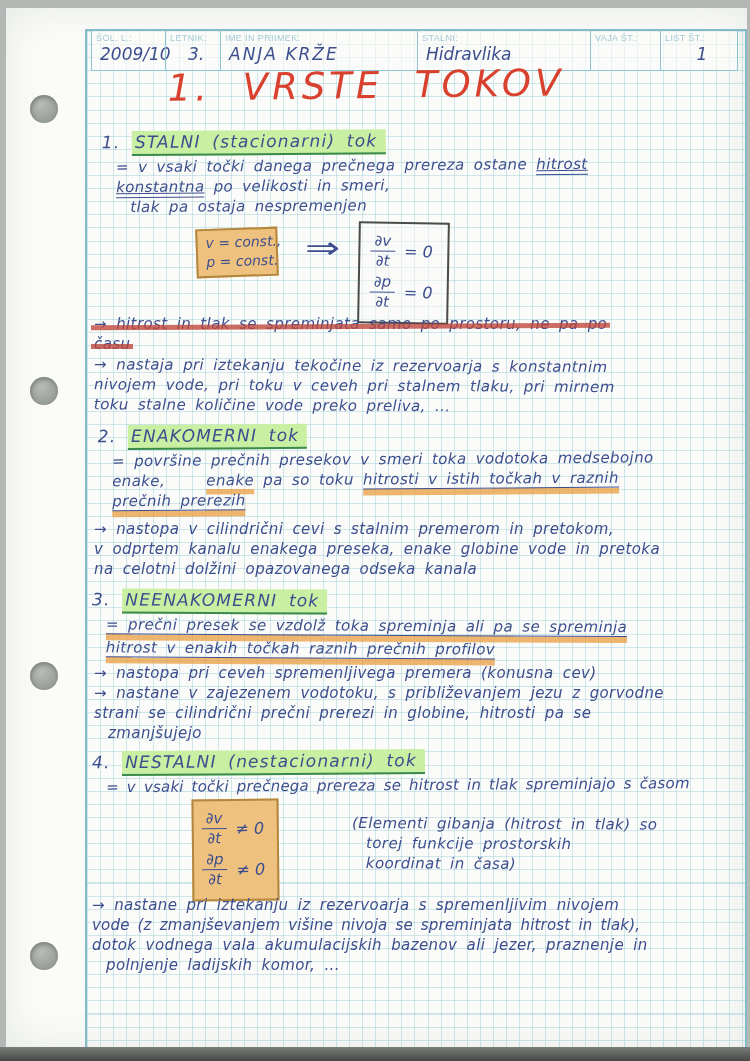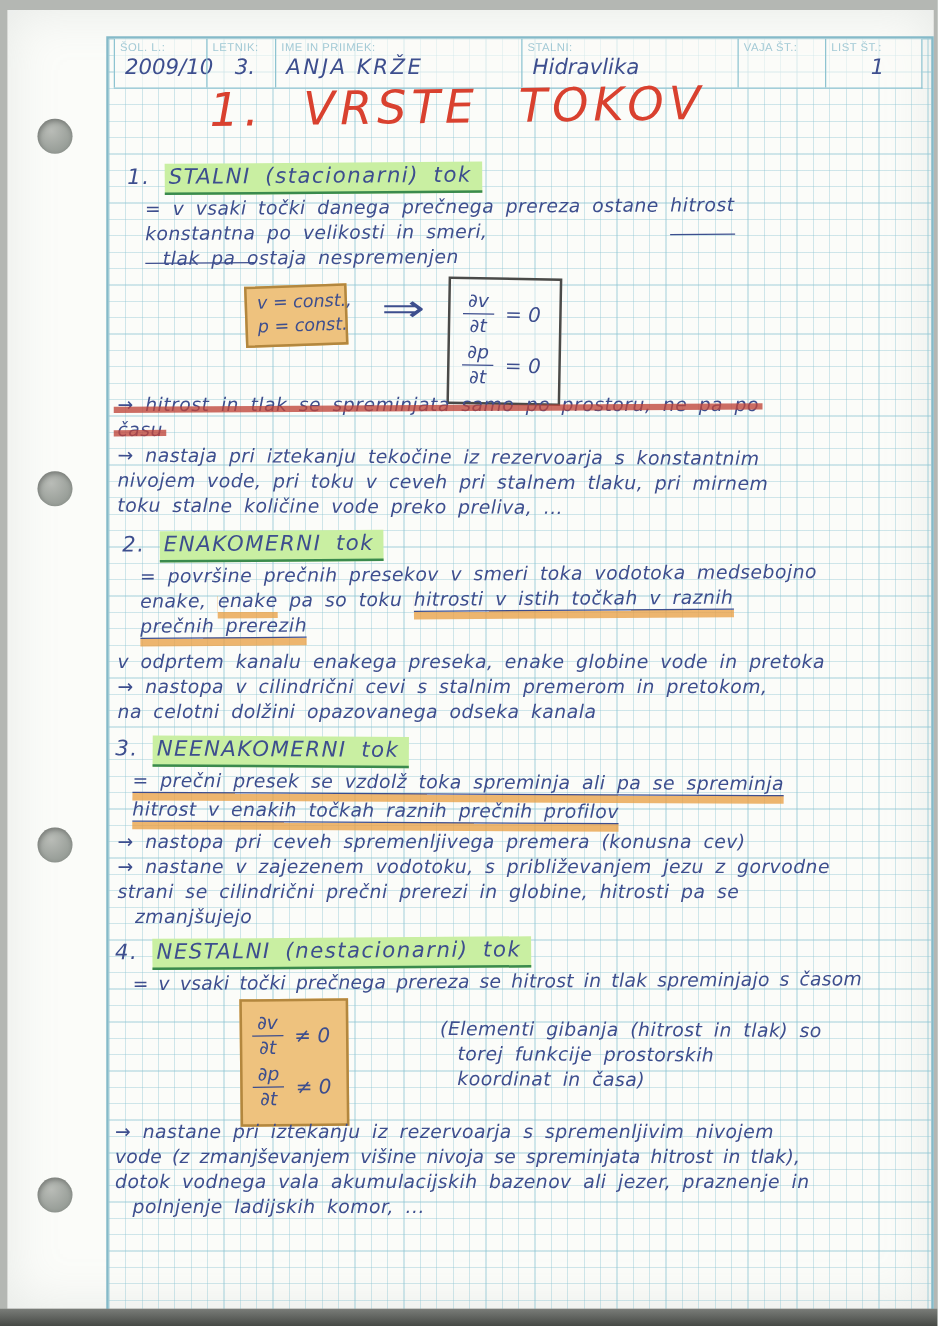--- a/index.html
+++ b/index.html
@@ -29,22 +29,22 @@
   .hand{font-family:"DejaVu Sans",sans-serif;font-style:italic;color:#3d4e8e;}
   .line{white-space:nowrap;font-size:15px;letter-spacing:.4px;word-spacing:4px;line-height:20px;}
   .block{position:absolute;}
   .title{position:absolute;left:130px;top:56px;width:460px;text-align:center;
          font-size:37px;color:#d9412f;letter-spacing:4px;word-spacing:16px;
          transform:rotate(-0.8deg);font-style:italic;}
   .sec-head{font-size:17px;letter-spacing:1.2px;word-spacing:5px;white-space:nowrap;margin-bottom:5px;}
   .hl-green{background:#c9efa2;padding:1px 8px 2px 3px;border-bottom:2px solid #3a8a4d;}
   .ind{margin-left:14px;}
   .ind2{margin-left:28px;}
-  .u{border-bottom:1.5px solid #3d4e8e;padding-bottom:14px;}
-  .mo{box-shadow:0 5px 0 rgba(233,160,70,.78);}
+  .u{border-bottom:1.5px solid #3d4e8e;padding-bottom:1px;text-decoration:underline;}
+  .mo{box-shadow:0 5px 0 rgba(233,160,70,.78);margin-left:32px;}
   .mou{border-bottom:1.5px solid #3d4e8e;box-shadow:0 6px 0 rgba(233,160,70,.78);}
   .strike{position:relative;display:inline-block;}
   .strike::after{content:"";position:absolute;left:-3px;right:-3px;top:52%;height:5px;
          background:rgba(191,68,56,.78);transform:rotate(-.3deg);}
   
   .const-box{position:absolute;left:190px;top:220px;width:82px;padding:3px 4px 4px 8px;
          background:#eec27e;border:2px solid #b3873e;transform:rotate(-2deg);
          font-size:14px;line-height:19px;white-space:nowrap;box-sizing:border-box;}
   .big-arrow{position:absolute;left:304px;top:222px;font-size:30px;color:#3d4e8e;
          transform:scaleX(1.4);font-style:normal;}
@@ -160,22 +160,22 @@
         <span class="mo">enake</span>
         <span>pa so toku</span>
         <span class="mou">hitrosti v istih točkah v raznih</span>
       </div>
       <div class="line ind">
         <span class="mou">prečnih prerezih</span>
       </div>
     </div>
 
     <div class="block hand" style="left:88px;top:511px;width:650px">
+      <div class="line">→ nastopa v cilindrični cevi s stalnim premerom in pretokom,</div>
       <div class="line">v odprtem kanalu enakega preseka, enake globine vode in pretoka</div>
-      <div class="line">→ nastopa v cilindrični cevi s stalnim premerom in pretokom,</div>
       <div class="line">na celotni dolžini opazovanega odseka kanala</div>
     </div>
 
     <div class="block hand r2" style="left:86px;top:583px;width:650px">
       <div class="sec-head">
         <span>3.</span>
         <span class="hl-green">NEENAKOMERNI tok</span>
       </div>
       <div class="line ind">
         <span class="mou">= prečni presek se vzdolž toka spreminja ali pa se spreminja</span>

